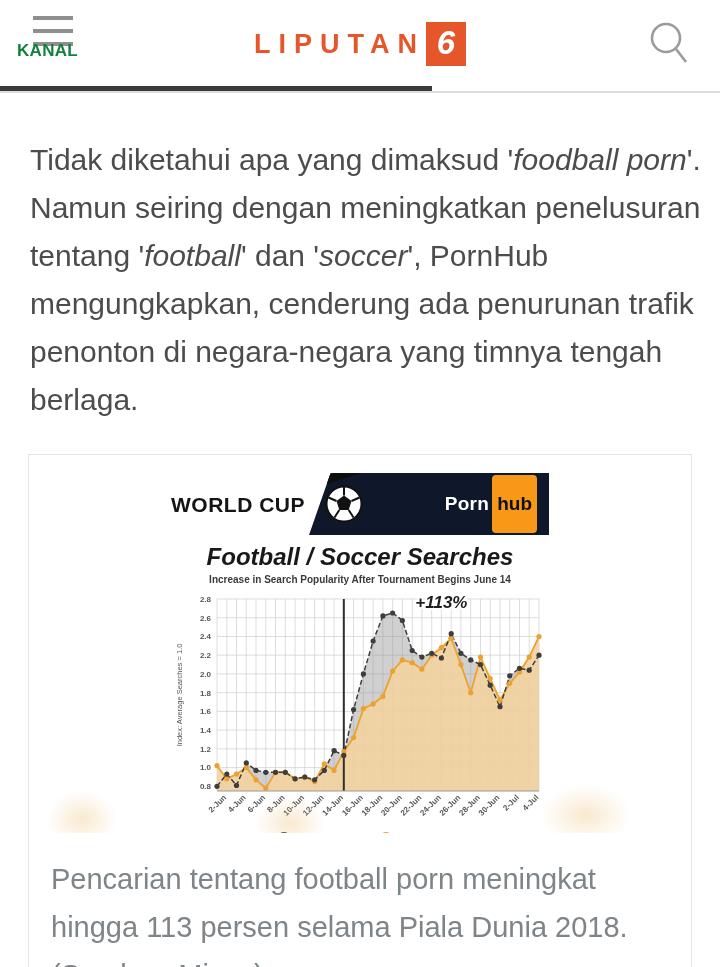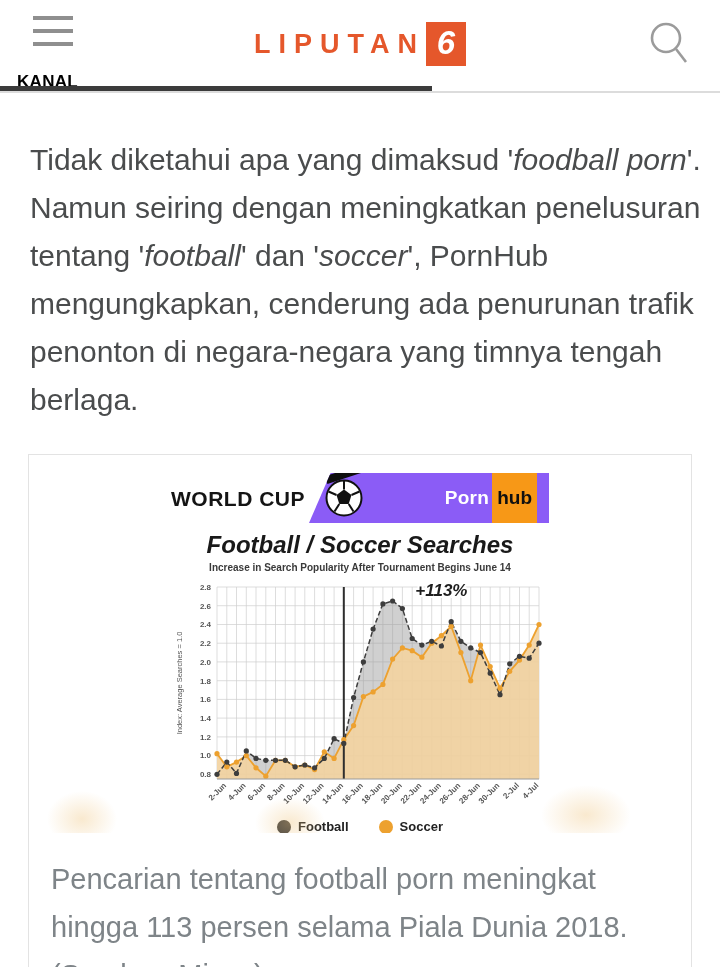--- a/index.html
+++ b/index.html
@@ -7,41 +7,41 @@
   body {
     width:720px; height:967px; overflow:hidden;
     background:#ffffff;
     font-family:"Liberation Sans", sans-serif;
   }
 
   
   .header { position:relative; height:93px; background:#fff; border-bottom:2px solid #dcdcdc; }
   .burger { position:absolute; left:33px; top:16px; width:40px; cursor:pointer; }
   .burger .bar { height:4px; background:#8f8f8f; margin-bottom:9px; }
-  .kanal-label { position:absolute; left:17px; top:72px; font-size:17px; font-weight:bold; color:#000000; letter-spacing:.3px; }
+  .kanal-label { position:absolute; left:17px; top:41px; font-size:17px; font-weight:bold; color:#15803d; letter-spacing:.3px; }
   .logo { position:absolute; left:50%; top:22px; transform:translateX(-50%); display:flex; align-items:center; cursor:pointer; }
   .logo-text { color:#E5572B; font-size:27px; font-weight:bold; letter-spacing:8px; margin-right:1px; }
   .logo-badge { width:40px; height:44px; background:#E5572B; color:#fff; font-style:italic; font-weight:bold; font-size:33px; display:flex; align-items:center; justify-content:center; padding-bottom:3px; }
   .search-btn { position:absolute; right:26px; top:18px; width:48px; height:52px; cursor:pointer; }
   .progress-bar { position:absolute; left:0; bottom:0; height:5px; background:#3b3b3b; }
 
   
   .article-paragraph { padding:13px 16px 0 30px; font-size:30px; line-height:48px; color:#4a4c4d; }
   .article-paragraph i { font-style:italic; }
 
   
   .figure-card { margin:27px 28px 0 28px; border:1px solid #e3e3e3; background:#fff; }
   .figure-image { position:relative; height:378px; overflow:hidden; background:#fff; padding-top:8px; }
   .infographic { width:378px; margin:0 auto; position:relative; }
 
   .banner-row { display:flex; align-items:center; margin:10px 0 8px 0; }
   .event-block { line-height:23px; margin-right:4px; white-space:nowrap; }
   .event-line1 { font-size:21px; font-weight:900; color:#141414; letter-spacing:.5px; }
   .event-line2 { font-size:21px; font-weight:900; color:#EFA232; letter-spacing:.5px; }
-  .banner { position:relative; flex:1; height:50px; background:#8b5cf6; display:flex; 
+  .banner { position:relative; flex:1; height:62px; background:#0f172a; display:flex; 
             clip-path:polygon(9% 0, 100% 0, 100% 100%, 0 100%); }
   .banner::before { content:""; position:absolute; left:16px; top:-4px; width:46px; height:8px; background:#0e0e0e; transform:rotate(-18deg); }
   .ball-wrap { margin-left:14px; display:flex; align-items:center; }
   .brand { margin-left:auto; margin-right:12px; display:flex; align-items:center; white-space:nowrap; }
   .brand-porn { color:#fff; font-weight:900; font-size:19px; letter-spacing:.3px; }
   .brand-hub { background:#f79817; color:#101010; font-weight:900; font-size:19px; border-radius:4px; padding:16px 5px; margin-left:3px; line-height:26px; }
 
   .chart-title { text-align:center; font-size:24px; font-weight:800; color:#191919; margin:2px 0 3px 0;font-style:italic; }
   .chart-subtitle { text-align:center; font-size:10px; font-weight:bold; color:#3a3a3a; margin-bottom:2px; }
   .chart-svg { display:block; margin:0 auto; }

